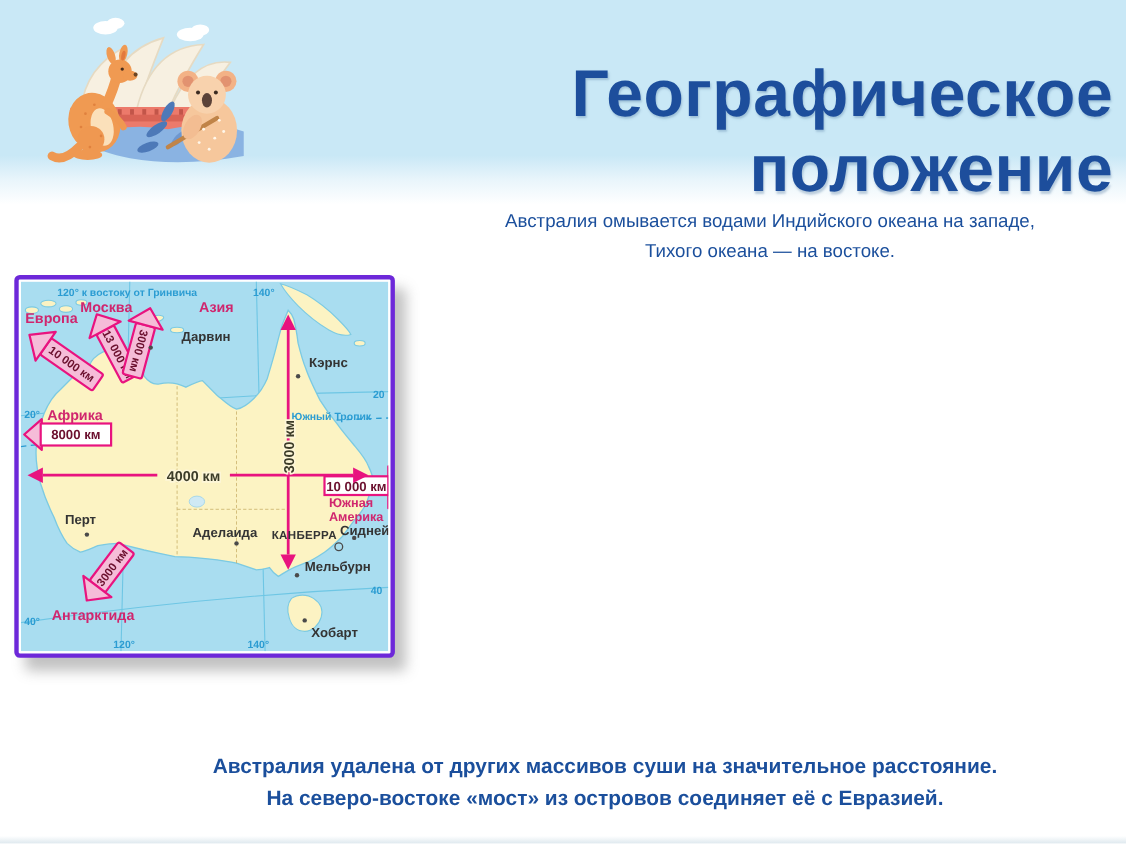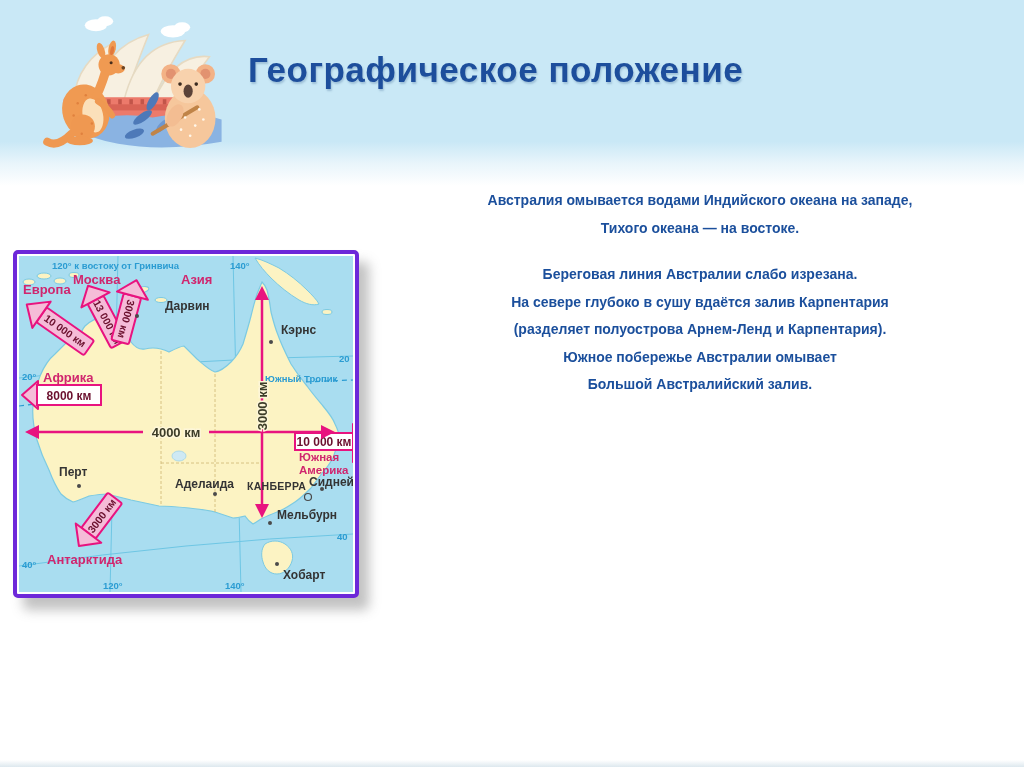--- a/index.html
+++ b/index.html
@@ -2,31 +2,31 @@
 <html lang="ru"><head>
 <meta charset="utf-8">
 <style>
   html,body{margin:0;padding:0;background:#ffffff;}
   .slide{position:relative;width:1024px;height:767px;overflow:hidden;background:#ffffff;
          font-family:"Liberation Sans","DejaVu Sans",sans-serif;}
   
   .header{position:absolute;left:0;top:0;right:0;height:186px;
           background:linear-gradient(180deg,#c9e8f6 0%,#c9e8f6 76%,#e9f5fb 88%,#ffffff 100%);}
   .illus{position:absolute;left:32px;top:4px;width:215px;height:152px;}
-  .title{position:absolute;left:248px;right:12px;top:50px;margin:0;text-align:left;
-         font-size:35px;font-weight:700;color:#1d4e9c;letter-spacing:.5px;
+  .title{position:absolute;left:248px;right:12px;top:50px;margin:0;text-align:right;
+         font-size:60px;font-weight:700;color:#1d4e9c;letter-spacing:.5px;
          text-shadow:1px 2px 2px rgba(80,120,160,.35);}
   
   .map-frame{position:absolute;left:13px;top:250px;width:334px;height:336px;background:#ffffff;
              border:4px solid #6d28d9;border-radius:5px;padding:2px;
              box-shadow:10px 12px 12px rgba(120,120,120,.45);}
   .map-svg{display:block;width:334px;height:336px;}
   
   .text-col{position:absolute;left:383px;top:187px;width:634px;}
-  .text-col p{margin:0 0 19px;text-align:center;font-weight:700;font-size:14px;line-height:27.5px;
+  .text-col p{margin:0 0 19px;text-align:center;font-weight:400;font-size:17px;line-height:27.5px;
               color:#1b4f9c;white-space:pre-line;}
   .footer-text{position:absolute;left:90px;right:14px;top:683px;margin:0;text-align:center;
                font-weight:700;font-size:19px;line-height:29px;color:#1b4f9c;white-space:pre-line;}
   .bottom-strip{position:absolute;left:0;right:0;bottom:0;height:7px;
                 background:linear-gradient(180deg,#ffffff,#dde8ee);}
   
   .grid-lbl{font-size:9.5px;font-weight:700;fill:#2b9cd2;}
   .city-lbl{font-size:12px;font-weight:700;fill:#343434;}
   .capital-lbl{font-size:10.5px;font-weight:700;fill:#343434;letter-spacing:.3px;}
   .dest-lbl{font-size:13px;font-weight:700;fill:#d0266e;}
@@ -262,22 +262,19 @@
       <text class="capital-lbl" x="228" y="234">КАНБЕРРА</text>
       <text class="city-lbl" x="290" y="230">Сидней</text>
       <text class="city-lbl" x="258" y="263">Мельбурн</text>
       <text class="city-lbl" x="264" y="323">Хобарт</text>
     </svg>
   </div>
 
   <div class="text-col">
     <p>Австралия омывается водами Индийского океана на западе,
 Тихого океана — на востоке.</p>
-    <p>Береговая линия Австралии слабо изрезана.
-На севере глубоко в сушу вдаётся залив Карпентария
-(разделяет полуострова Арнем-Ленд и Карпентария).
-Южное побережье Австралии омывает
-Большой Австралийский залив.</p>
   </div>
 
+  <p class="footer-text">Австралия удалена от других массивов суши на значительное расстояние.
+На северо-востоке «мост» из островов соединяет её с Евразией.</p>
 
   <div class="bottom-strip"></div>
 </div>
 
 </body></html>

